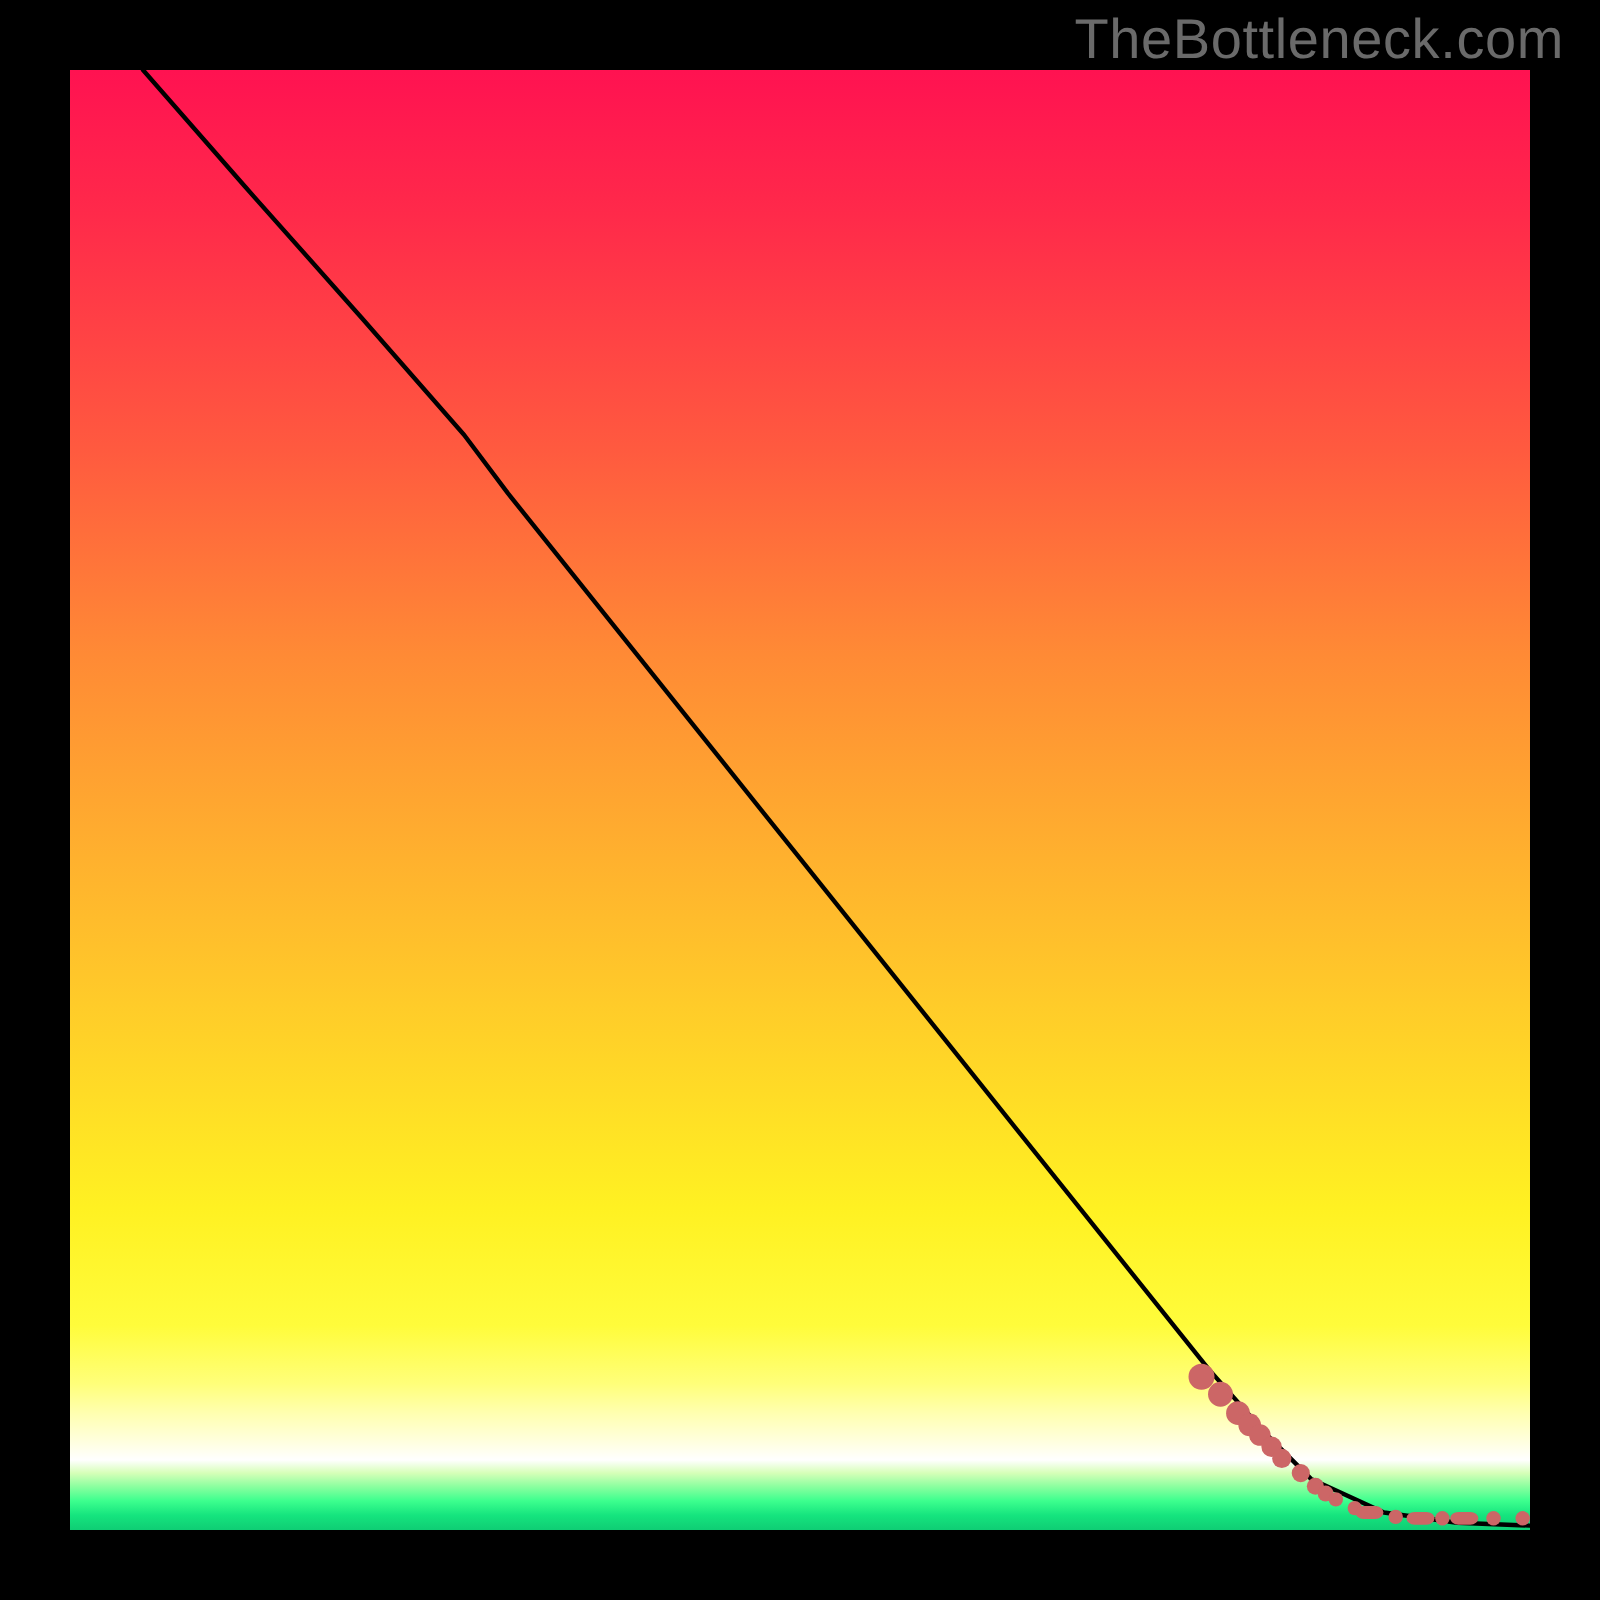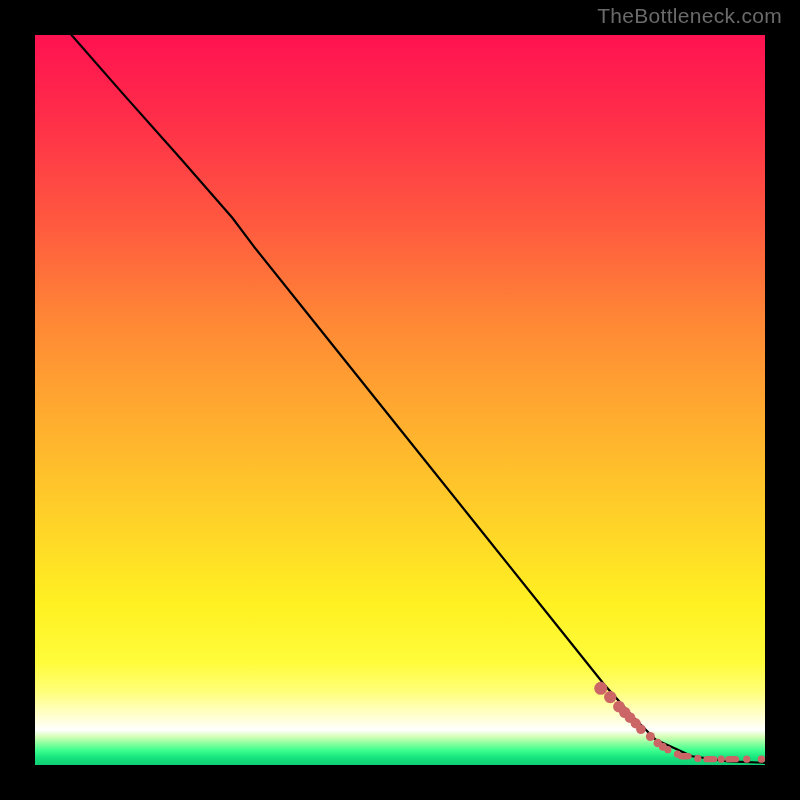--- a/index.html
+++ b/index.html
@@ -15,21 +15,21 @@
     position: relative;
     width: 800px;
     height: 800px;
     background: #000;
   }
   .watermark {
     position: absolute;
     top: 4px;
     right: 18px;
     color: #6a6a6a;
-    font-size: 21px;
+    font-size: 28px;
     font-weight: 500;
     letter-spacing: 0.3px;
     z-index: 5;
   }
   .plot-area {
     position: absolute;
     left: 35px;
     top: 35px;
     width: 730px;
     height: 730px;

